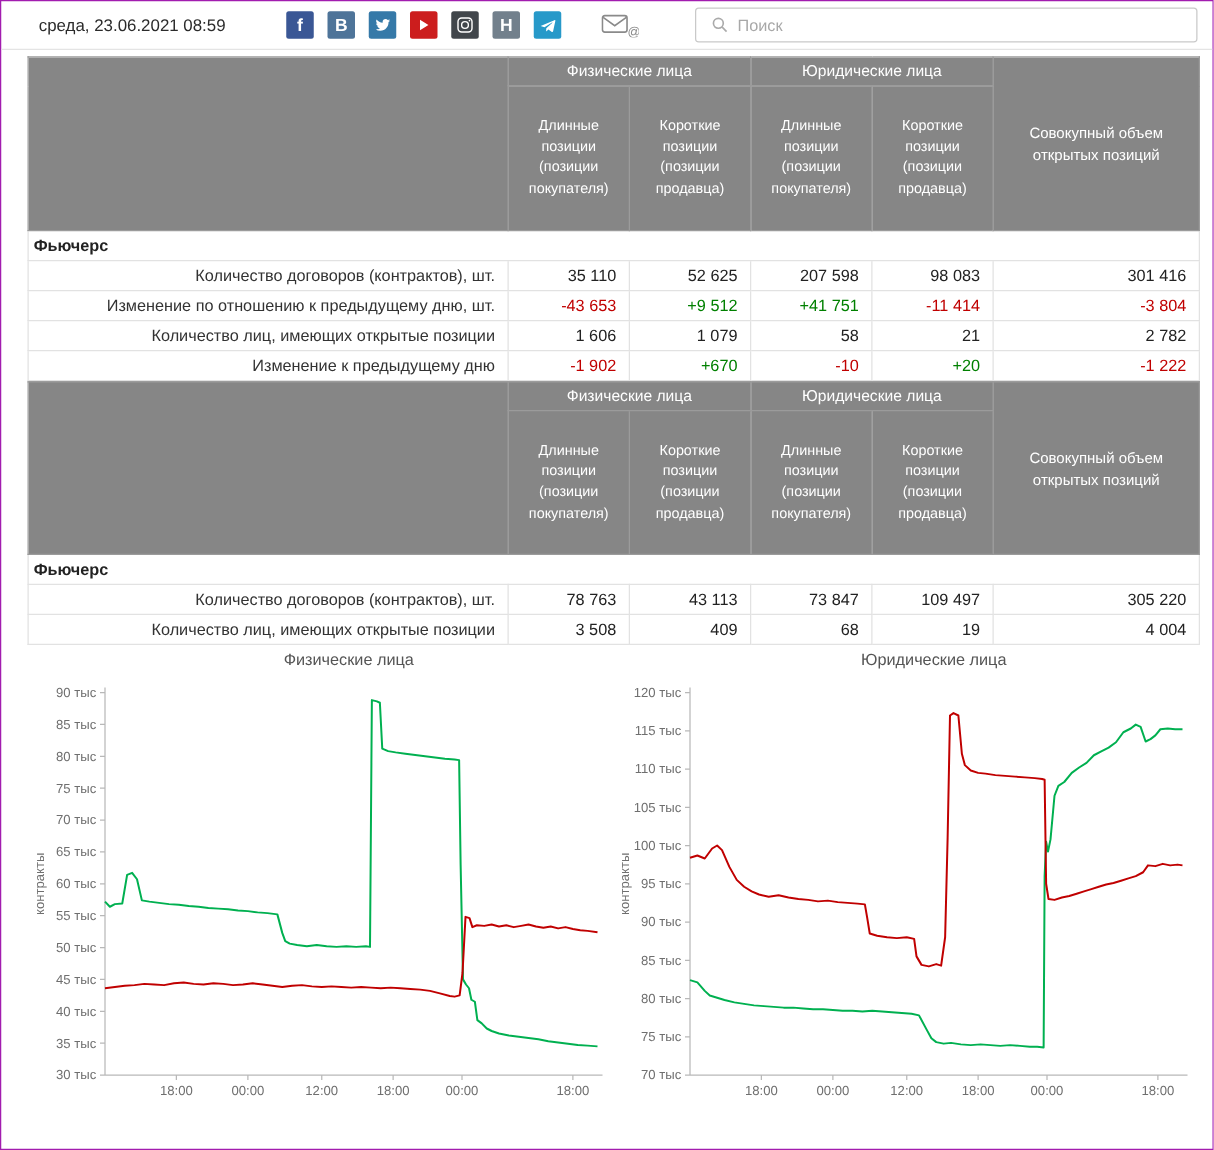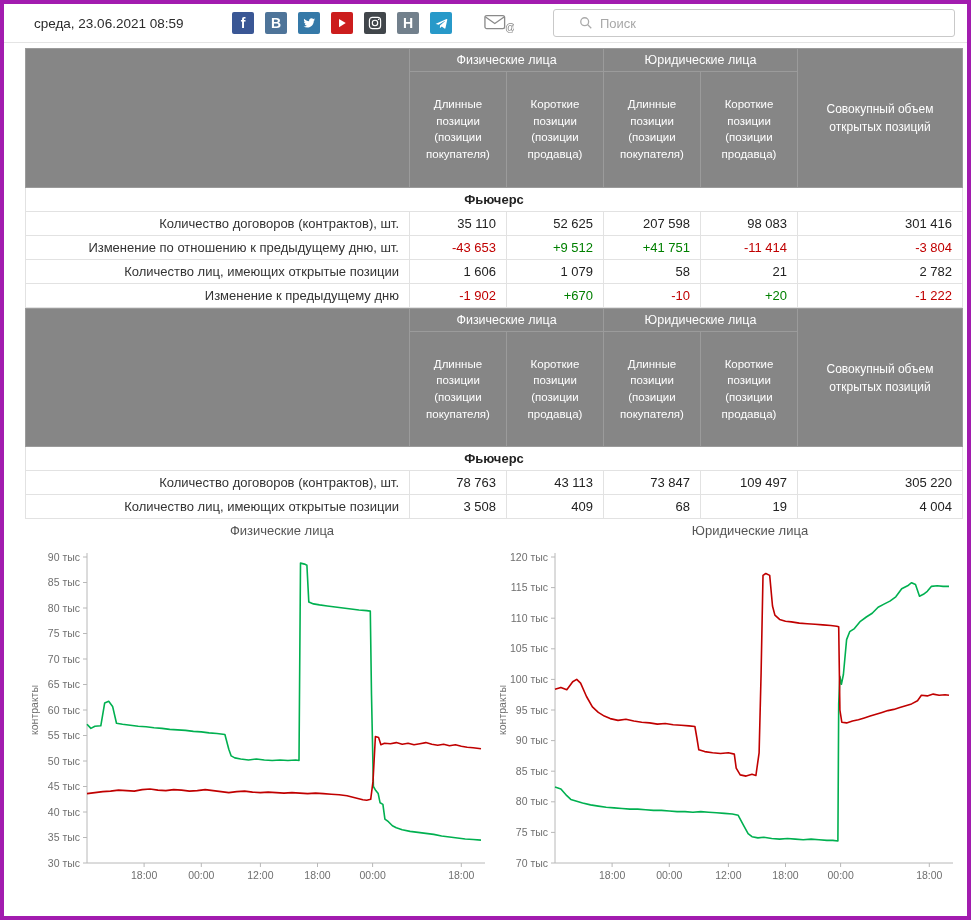--- a/index.html
+++ b/index.html
@@ -1,37 +1,37 @@
 <!DOCTYPE html>
 <html><head>
 <meta charset="utf-8">
 <style>
   *{box-sizing:border-box;margin:0;padding:0}
   html,body{background:#fff}
   body{font-family:"Liberation Sans",sans-serif;color:#333;width:971px;height:920px;overflow:hidden}
-  .page{width:971px;height:920px;border:4px solid #a21caf;overflow:hidden;background:#fff}
+  .page{width:971px;height:920px;border:1px solid #a21caf;overflow:hidden;background:#fff}
   .topbar{height:39px;display:flex;align-items:center;padding:0 12px 0 30px;border-bottom:1px solid #e4e4e4}
   .date{font-size:13.5px;color:#2b2b2b;width:198px}
   .social{display:flex;gap:11px;align-items:center}
   .sicon{width:22px;height:22px;border-radius:2px;color:#fff;display:flex;align-items:center;justify-content:center;font-weight:bold;font-size:14px;cursor:pointer;line-height:1}
   .mailicon{margin-left:32px;display:flex;align-items:center;cursor:pointer}
-  .search{margin-left:auto;width:402px;height:28px;border:1px solid #c9c9c9;border-radius:3px;display:flex;align-items:center;padding:0 25px;background:#fff}
+  .search{margin-left:auto;width:402px;height:28px;border:1px solid #c9c9c9;border-radius:3px;display:flex;align-items:center;padding:0 12px;background:#fff}
   .search input{border:0;outline:0;flex:1;font:13px "Liberation Sans",sans-serif;color:#555;margin-left:7px;background:transparent}
   .search input::placeholder{color:#a8a8a8}
   .content{padding:5px 13px 0 21px}
   table.postable{border-collapse:collapse;table-layout:fixed;width:937px}
   .postable th{background:#868686;color:#fff;font-weight:normal;border:1px solid #9b9b9b;text-align:center;vertical-align:middle}
   .postable th.corner{height:auto}
   .postable th.group{font-size:12.5px;height:23px}
   .postable th.sub{font-size:11.5px;line-height:1.45;padding:24px 3px;height:74px}
   .postable th.total{font-size:12px;padding:12px 18px;line-height:1.5}
   .postable td{border:1px solid #e2e2e2;font-size:13px;padding:4px 10px;color:#222;background:#fff}
   .postable td.lbl{text-align:right;color:#333}
   .postable td.num{text-align:right}
-  .postable .section-row td{text-align:center;font-weight:bold;padding:4px}
+  .postable .section-row td{font-weight:bold;padding:4px}
   .postable td.neg{color:#c00000}
   .postable td.pos{color:#008000}
   .ts-label{margin:15px 0 6px 1px;font-size:12px;color:#9a9a9a}
   .sec-title{margin:23px 0 6px 1px;font-size:15px;font-weight:bold;color:#16161d}
   .charts{display:flex}
   .chart{width:468px}
   .chart-title{text-align:center;padding-left:46px;font-size:13px;color:#555;height:24px;line-height:24px}
   .chart-plot svg{display:block}
 </style>
 </head>

